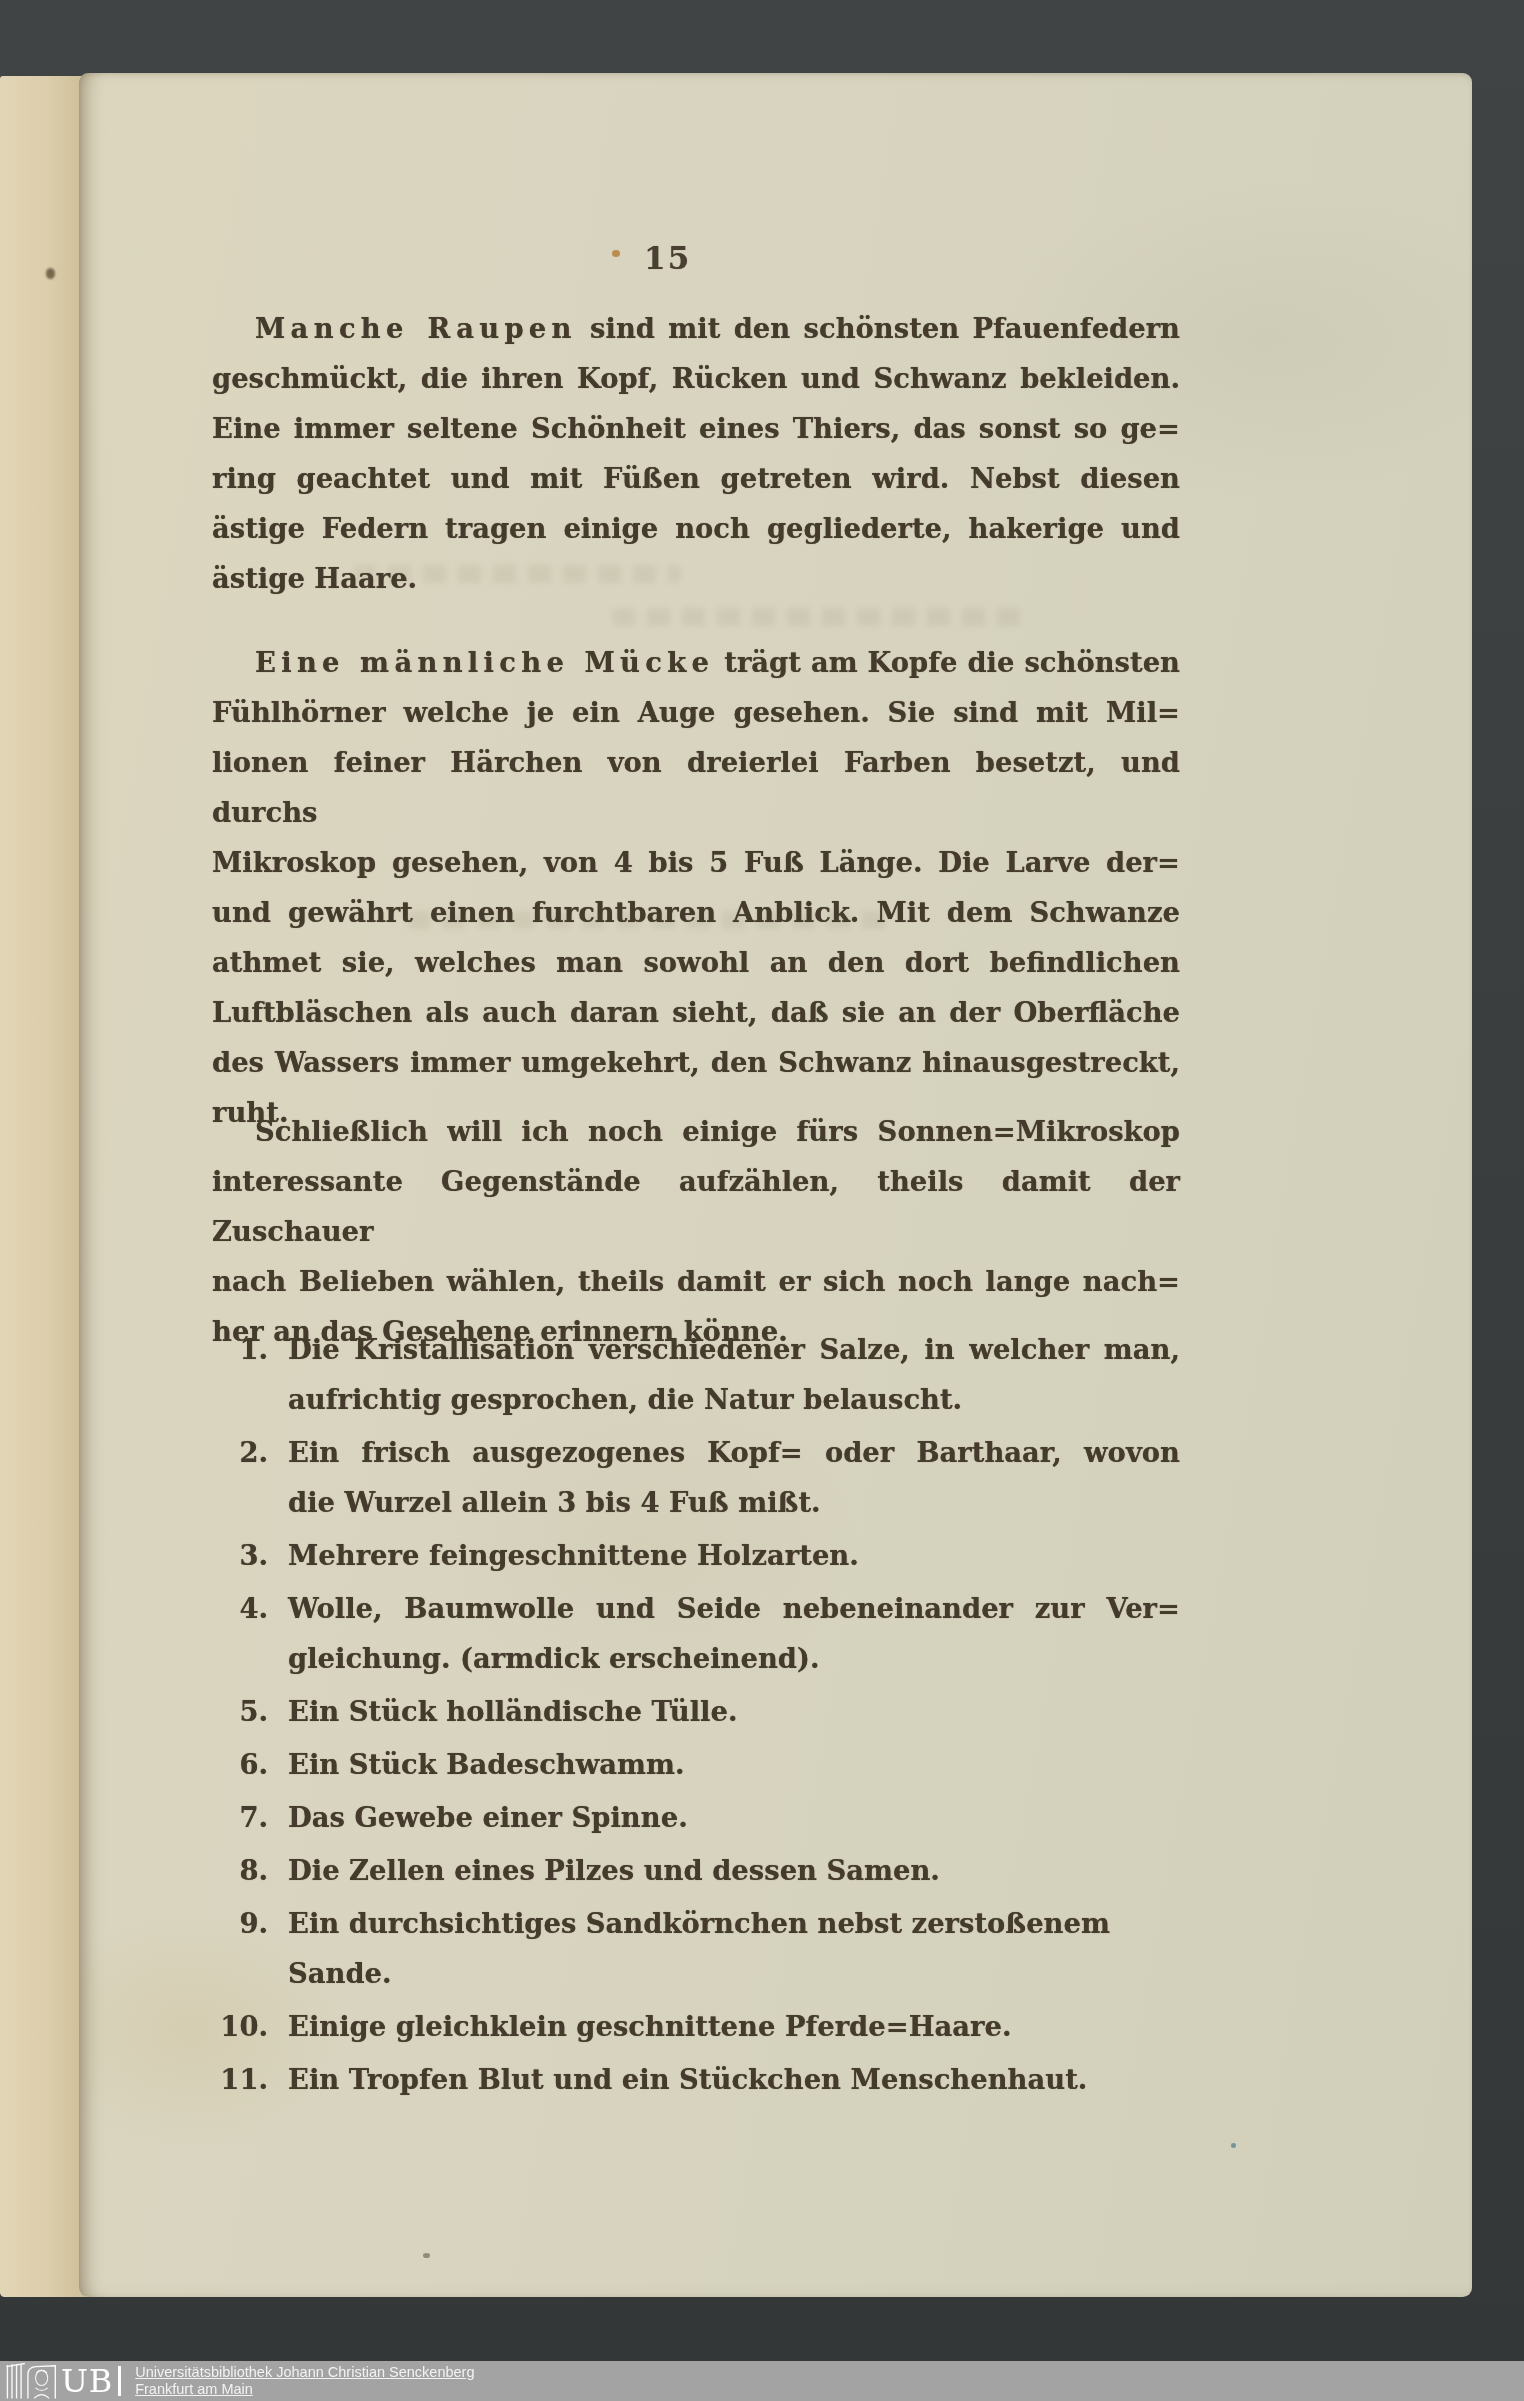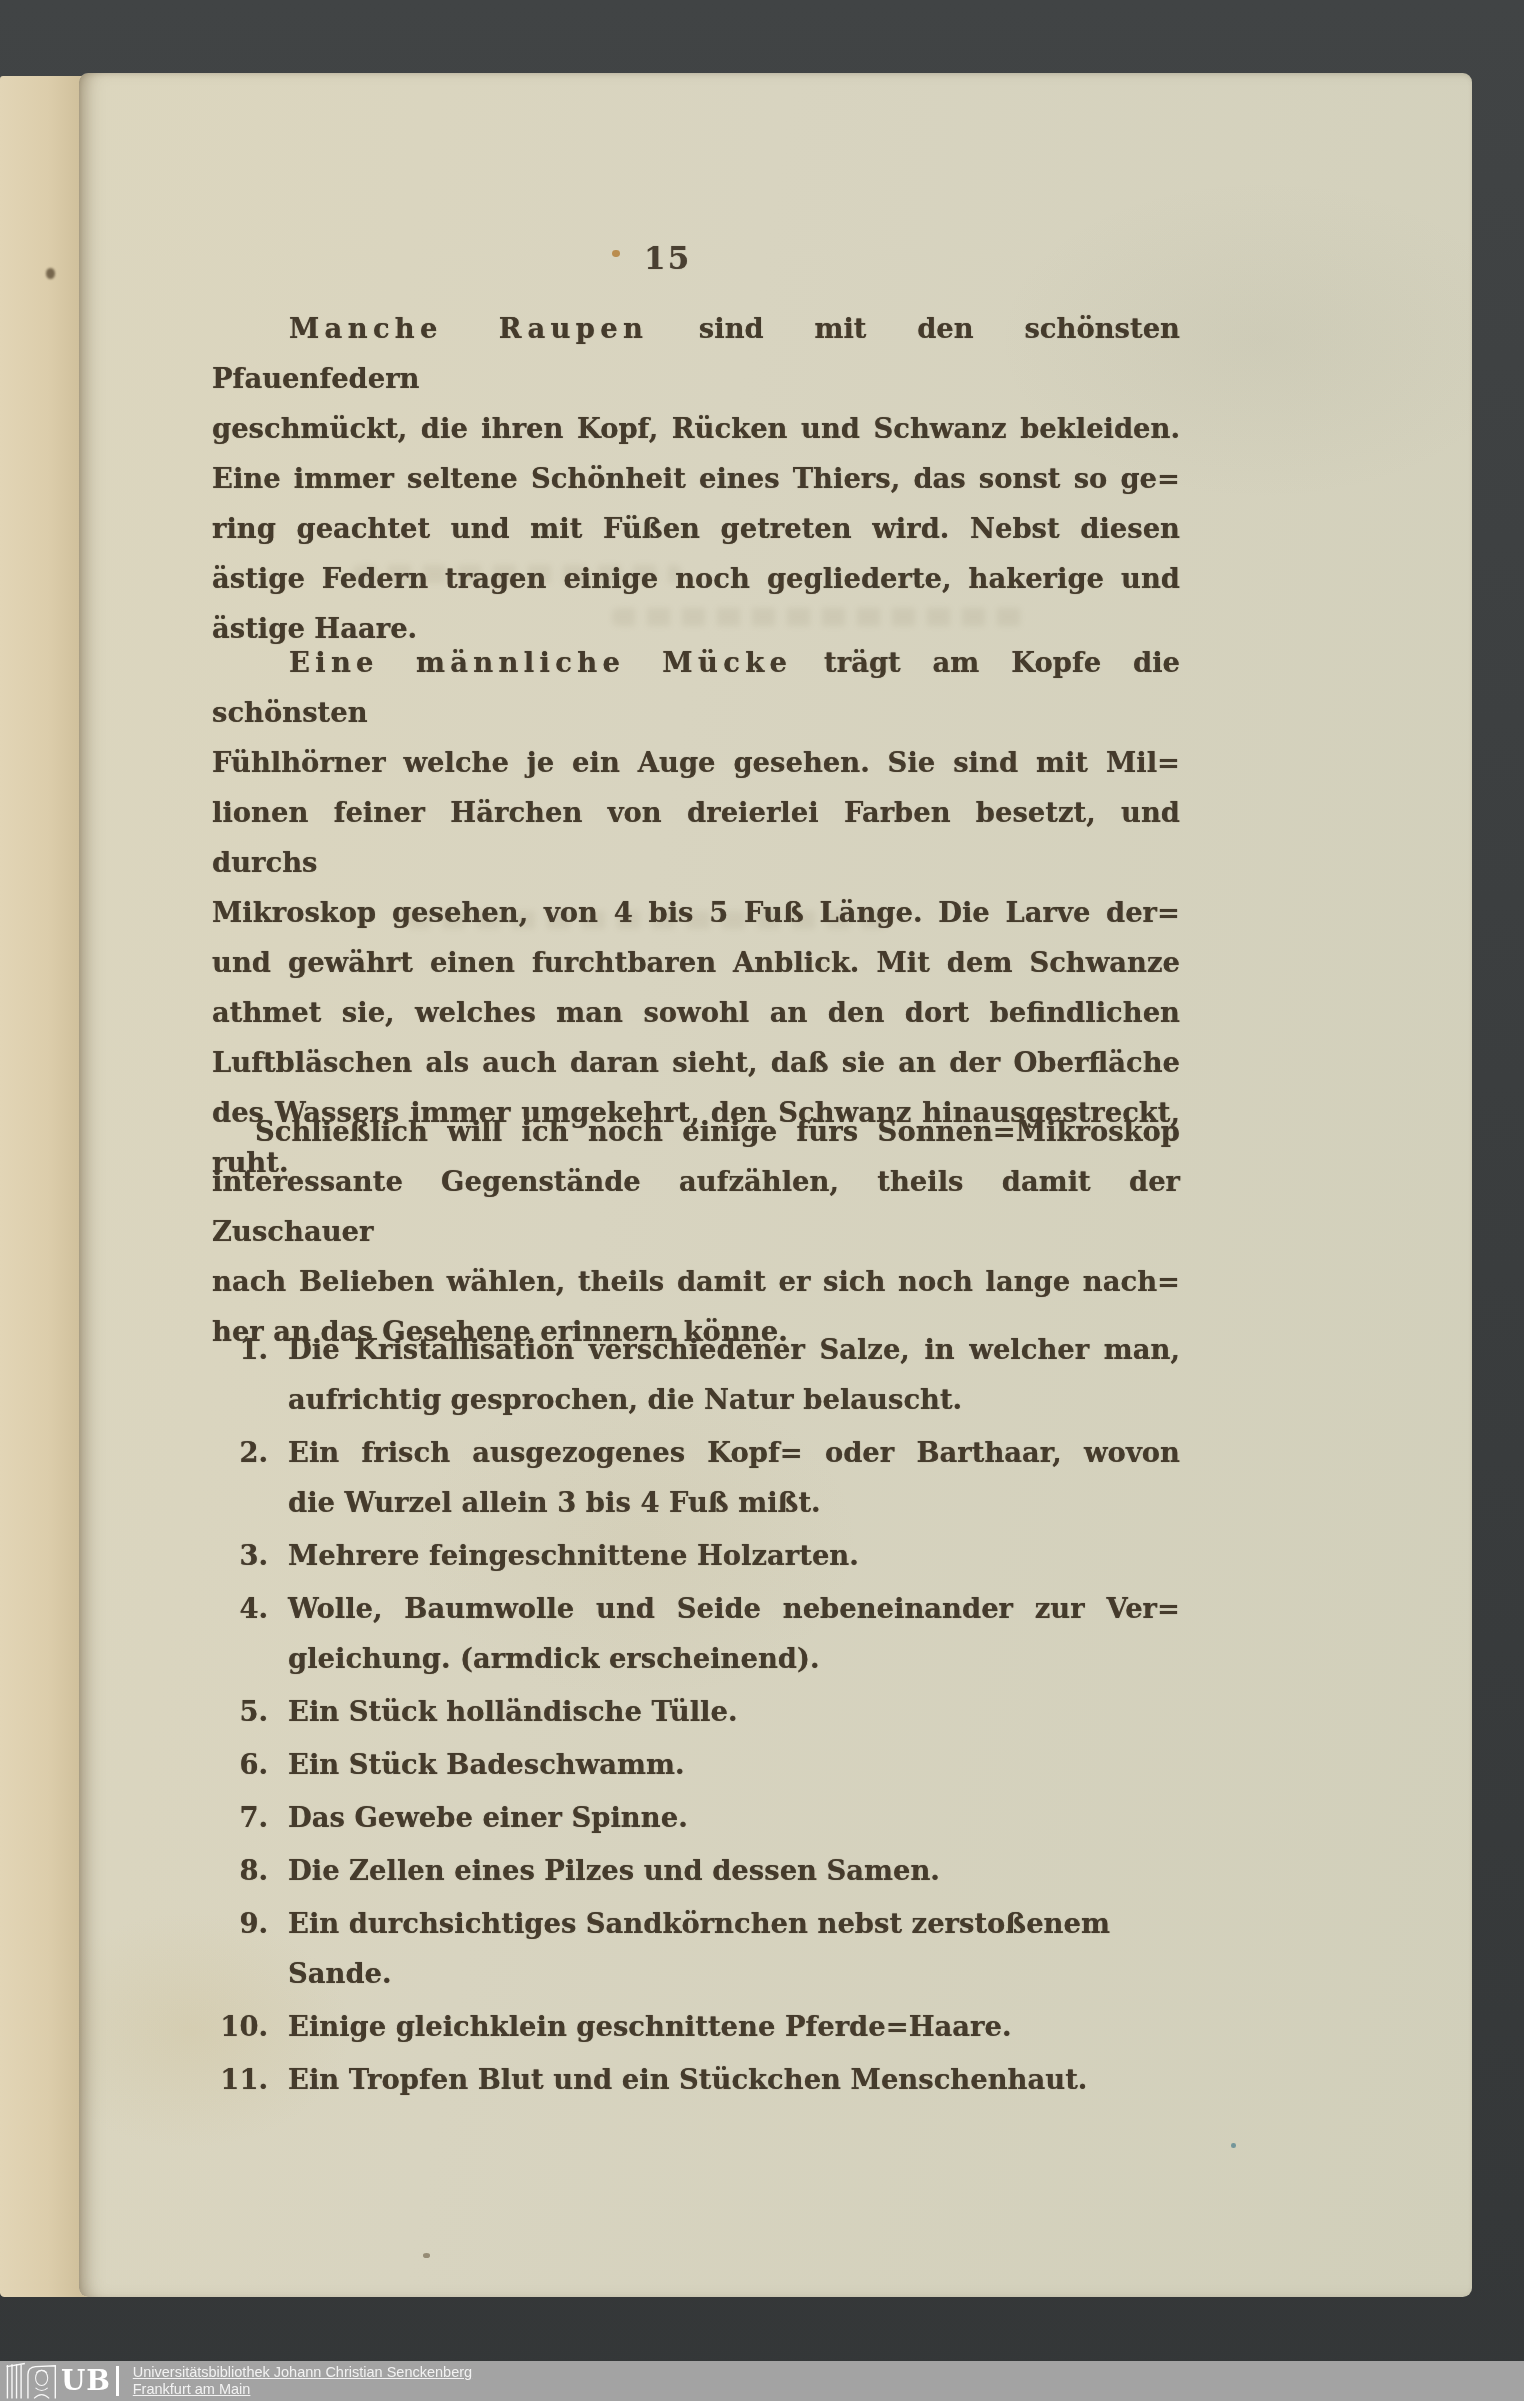--- a/index.html
+++ b/index.html
@@ -32,21 +32,21 @@
     letter-spacing:2.3px; color:#4a4032; text-shadow:0 0 0.8px rgba(74,64,50,.7);
   }
   .para,.speclist{ position:absolute; left:0; width:100%; }
   .p1{ top:230px; } .p2{ top:564px; } .p3{ top:1033px; } .speclist{ top:1251px; }
   .line{
     font-size:27.4px; line-height:50px; font-weight:700; color:var(--ink,#453b2c);
     text-shadow:0 0 0.8px rgba(69,59,44,.75); white-space:normal;
   }
   .j{ text-align:justify; text-align-last:justify; }
   .first{ text-indent:43px; }
-  .sperr{ letter-spacing:5.3px;margin-left:34px; }
+  .sperr{ letter-spacing:5.3px; }
   
   .li{ display:flex; margin-bottom:3px; }
   .num{ flex:none; width:76px; padding-right:20px; box-sizing:border-box; text-align:right; }
   .itext{ flex:1; min-width:0; }
   
   .ghost{
     position:absolute; height:18.3px; border-radius:6.1px; opacity:.10; filter:blur(3px);
     background:repeating-linear-gradient(90deg,#7d7355 0 23px,transparent 23px 35px);
   }
   .g1{ left:274px; top:492px; width:328px; }
@@ -59,21 +59,21 @@
   .sp-bottom{ left:344px; top:2180px; width:6.9px; height:4.6px; background:#6b5d45; opacity:.6; filter:blur(0.4px); }
   .sp-gutter{ position:absolute; left:46px; top:268px; width:9.1px; height:10.7px; border-radius:50%;
     background:#55452e; opacity:.75; filter:blur(0.8px); }
   
   .footer{
     position:absolute; left:0; top:2361px; width:1524px; height:40px;
     background:var(--footer_bar,#a3a3a3); display:flex; align-items:center;
   }
   .logo{ display:flex; align-items:center; height:100%; padding-left:4.6px; }
   .ub-text{
-    font-family:"DejaVu Serif","Liberation Serif",serif; font-weight:700; font-size:28px;
+    font-family:"DejaVu Serif","Liberation Serif",serif; font-weight:400; font-size:32px;
     line-height:1; color:#fff; margin-left:1.5px; letter-spacing:0.8px;
   }
   .logo-bar{ width:3px; height:30.5px; background:#fff; margin-left:5.3px; }
   .footer-text{
     margin-left:13.7px; color:var(--footer_text,#f2f2f2);
     font-family:"Liberation Sans","DejaVu Sans",sans-serif; font-size:14.5px; line-height:17.5px;text-decoration:underline;
   }
 </style>
 </head>
 <body>

